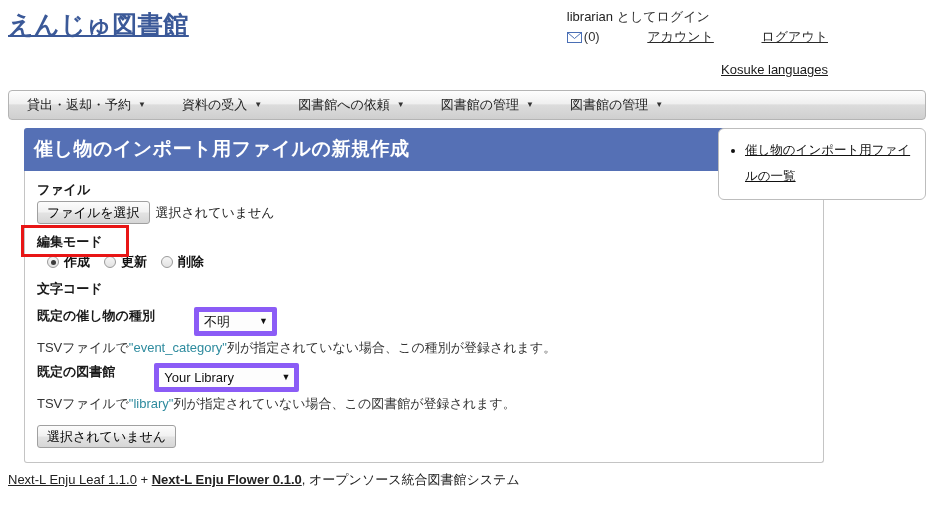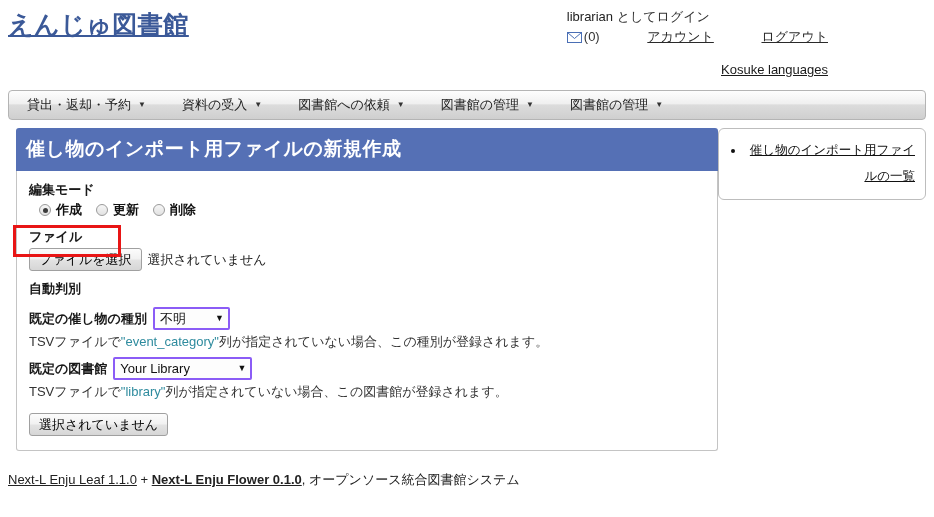--- a/index.html
+++ b/index.html
@@ -98,23 +98,23 @@
   .nav-item .caret {
     margin-left: 7px;
     font-size: 8px;
     line-height: 1;
     color: #333;
   }
 
   
   .main {
     position: absolute;
-    left: 16px;
+    left: 24px;
     top: 128px;
-    width: 702px;
+    width: 800px;
   }
   .panel {
     border: 1px solid #c4c4c4;
     border-top: none;
     background: #fff;
     border-radius: 0 0 3px 3px;
   }
   .page-title {
     background: #5570b5;
     color: #ffffff;
@@ -205,30 +205,30 @@
     background: #3b3b3b;
   }
   .radio-label {
     font-size: 13px;
     font-weight: bold;
     color: #111;
   }
 
   .inline-field {
     display: flex;
-    align-items: center;
     margin-top: 6px;
+    gap: 33px;
   }
   .inline-field .field-label { margin-bottom: 0; margin-right: 6px; }
   .select {
     font-family: "Liberation Sans", sans-serif;
     font-size: 13px;
     color: #111;
     background: #fdfdfd;
-    border: 2px solid #8b5cf6;
+    border: 5px solid #8b5cf6;
     border-radius: 2px;
     padding: 2px 4px 2px 5px;
     display: inline-flex;
     align-items: center;
     justify-content: space-between;
     cursor: pointer;
     line-height: 15px;
   }
   .select .sel-val { margin-right: 14px; }
   .select .sel-arrow { font-size: 9px; color: #111; }
@@ -249,21 +249,20 @@
   .sidebar {
     position: absolute;
     left: 718px;
     top: 128px;
     width: 208px;
     box-sizing: border-box;
     border: 1px solid #bdbdbd;
     border-radius: 6px;
     background: #fff;
     padding: 8px 10px 10px 10px;
-    text-align: right;
   }
   .sidebar ul {
     margin: 0;
     padding-left: 16px;
     list-style: disc;
   }
   .sidebar li {
     font-size: 12.5px;
     line-height: 26px;
     color: #111;
@@ -343,49 +342,49 @@
 </div>
 
 <div class="main">
 
   <div class="page-title">催し物のインポート用ファイルの新規作成</div>
 
   <div class="panel">
     <div class="form-body">
 
       <div class="highlight-box"></div>
+
+      <div class="field-group">
+        <div class="field-label">ファイル</div>
+        <div class="file-row">
+          <button class="btn" type="button">ファイルを選択</button>
+          <span class="file-status">選択されていません</span>
+        </div>
+      </div>
 
       <div class="field-group">
         <div class="field-label">編集モード</div>
         <div class="radio-row">
           <label class="radio-opt">
             <span class="radio checked"></span>
             <span class="radio-label">作成</span>
           </label>
           <label class="radio-opt">
             <span class="radio"></span>
             <span class="radio-label">更新</span>
           </label>
           <label class="radio-opt">
             <span class="radio"></span>
             <span class="radio-label">削除</span>
           </label>
         </div>
       </div>
 
       <div class="field-group">
-        <div class="field-label">ファイル</div>
-        <div class="file-row">
-          <button class="btn" type="button">ファイルを選択</button>
-          <span class="file-status">選択されていません</span>
-        </div>
-      </div>
-
-      <div class="field-group">
-        <div class="field-label">自動判別</div>
+        <div class="field-label">文字コード</div>
       </div>
 
       <div>
         <div class="inline-field">
           <span class="field-label">既定の催し物の種別</span>
           <span class="select sel-category">
             <span class="sel-val">不明</span>
             <span class="sel-arrow">▼</span>
           </span>
         </div>

